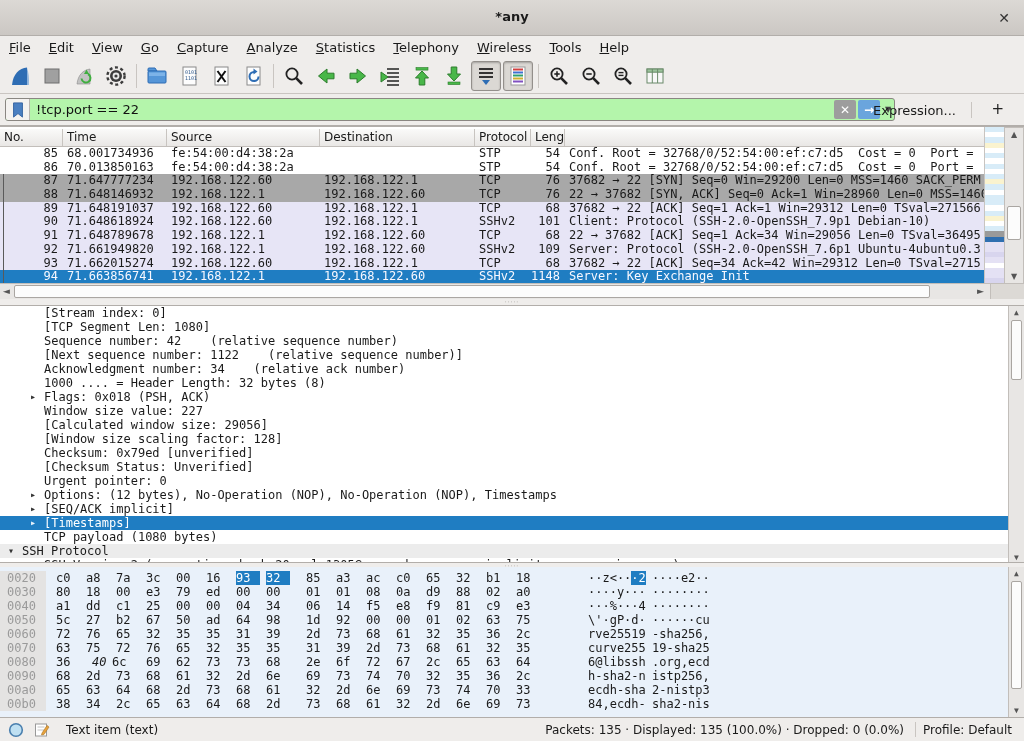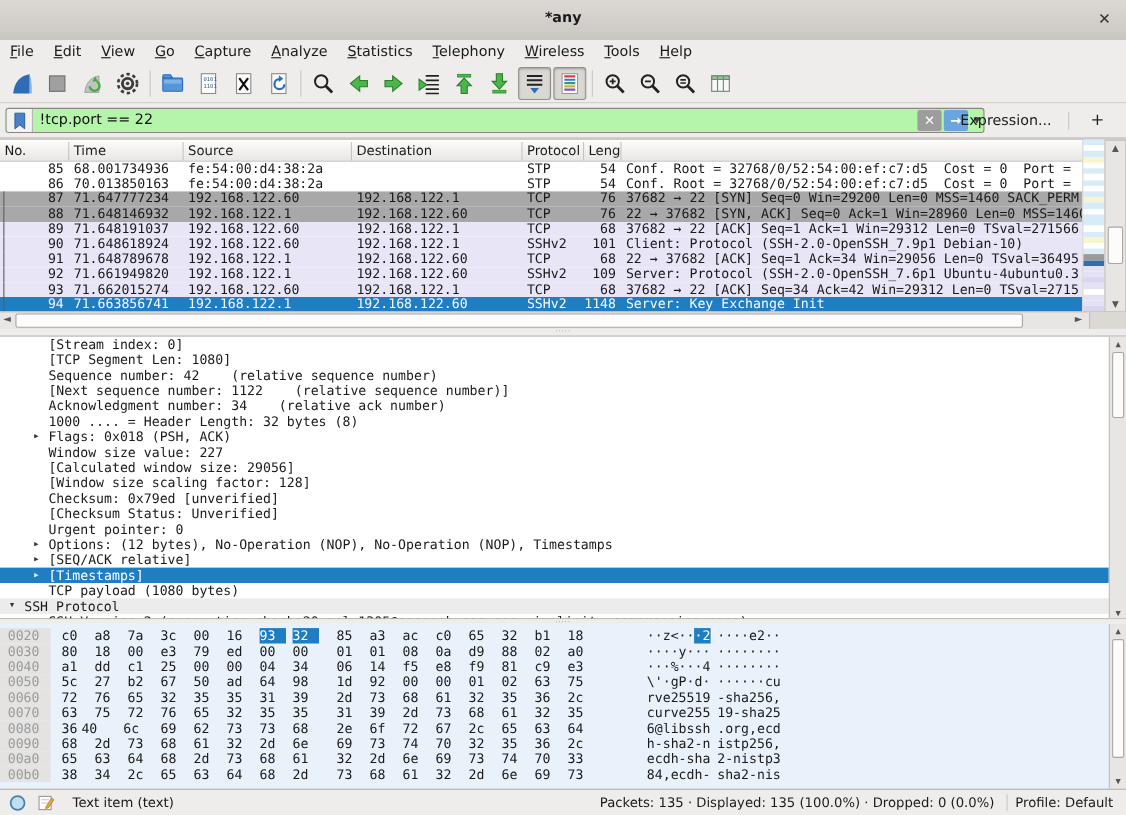--- a/index.html
+++ b/index.html
@@ -462,21 +462,21 @@
         <div class="dline"><span style="padding-left: 44px; display: inline-block;">Acknowledgment number: 34    (relative ack number)</span></div>
         <div class="dline"><span style="padding-left: 44px; display: inline-block;">1000 .... = Header Length: 32 bytes (8)</span></div>
         <div class="dline"><span class="exp" style="left: 30px;">▸</span><span style="padding-left: 44px; display: inline-block;">Flags: 0x018 (PSH, ACK)</span></div>
         <div class="dline"><span style="padding-left: 44px; display: inline-block;">Window size value: 227</span></div>
         <div class="dline"><span style="padding-left: 44px; display: inline-block;">[Calculated window size: 29056]</span></div>
         <div class="dline"><span style="padding-left: 44px; display: inline-block;">[Window size scaling factor: 128]</span></div>
         <div class="dline"><span style="padding-left: 44px; display: inline-block;">Checksum: 0x79ed [unverified]</span></div>
         <div class="dline"><span style="padding-left: 44px; display: inline-block;">[Checksum Status: Unverified]</span></div>
         <div class="dline"><span style="padding-left: 44px; display: inline-block;">Urgent pointer: 0</span></div>
         <div class="dline"><span class="exp" style="left: 30px;">▸</span><span style="padding-left: 44px; display: inline-block;">Options: (12 bytes), No-Operation (NOP), No-Operation (NOP), Timestamps</span></div>
-        <div class="dline"><span class="exp" style="left: 30px;">▸</span><span style="padding-left: 44px; display: inline-block;">[SEQ/ACK relative]</span></div>
+        <div class="dline"><span class="exp" style="left: 30px;">▸</span><span style="padding-left: 44px; display: inline-block;">[SEQ/ACK implicit]</span></div>
         <div class="dline sel"><span class="exp" style="left: 30px;">▸</span><span style="padding-left: 44px; display: inline-block;">[Timestamps]</span></div>
         <div class="dline"><span style="padding-left: 44px; display: inline-block;">TCP payload (1080 bytes)</span></div>
         <div class="dline shaded"><span class="exp" style="left: 8px;">▾</span><span style="padding-left: 22px; display: inline-block;">SSH Protocol</span></div>
         <div class="dline"><span class="exp" style="left: 30px;">▸</span><span style="padding-left: 44px; display: inline-block;">SSH Version 2 (encryption:chacha20-poly1305@openssh.com mac:&lt;implicit&gt; compression:none)</span></div>
       </div>
     <div class="sb" id="details-vscroll">
       <div class="sb-arrow" style="top:2px;">▲</div>
       <div id="det-vthumb"></div>
       <div class="sb-arrow" style="bottom:2px;">▼</div>
     </div>
@@ -608,21 +608,21 @@
           <span class="hbyte" style="left: 426px;">68</span>
           <span class="hbyte" style="left: 456px;">61</span>
           <span class="hbyte" style="left: 486px;">32</span>
           <span class="hbyte" style="left: 516px;">35</span>
           <span class="hascii" style="left: 588px;"><span class="aseg">curve255</span></span>
           <span class="hascii" style="left: 652px;"><span class="aseg">19-sha25</span></span>
         </div>
         <div class="hrow">
           <span class="hoff">0080</span>
           <span class="hbyte" style="left: 56px;">36</span>
-          <span class="hbyte" style="left: 74px;">40</span>
+          <span class="hbyte" style="left: 92px; font-style: italic;">40</span>
           <span class="hbyte" style="left: 112px;">6c</span>
           <span class="hbyte" style="left: 146px;">69</span>
           <span class="hbyte" style="left: 176px;">62</span>
           <span class="hbyte" style="left: 206px;">73</span>
           <span class="hbyte" style="left: 236px;">73</span>
           <span class="hbyte" style="left: 266px;">68</span>
           <span class="hbyte" style="left: 306px;">2e</span>
           <span class="hbyte" style="left: 336px;">6f</span>
           <span class="hbyte" style="left: 366px;">72</span>
           <span class="hbyte" style="left: 396px;">67</span>

